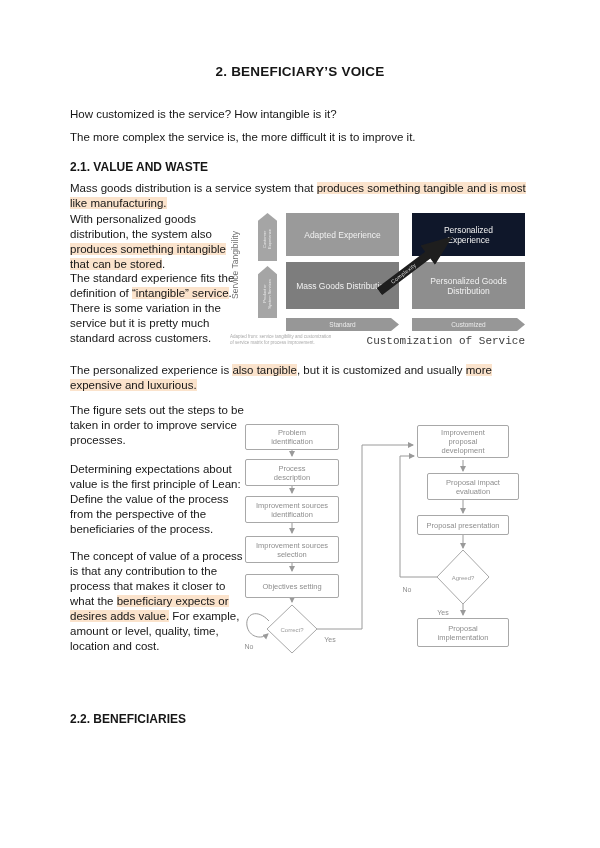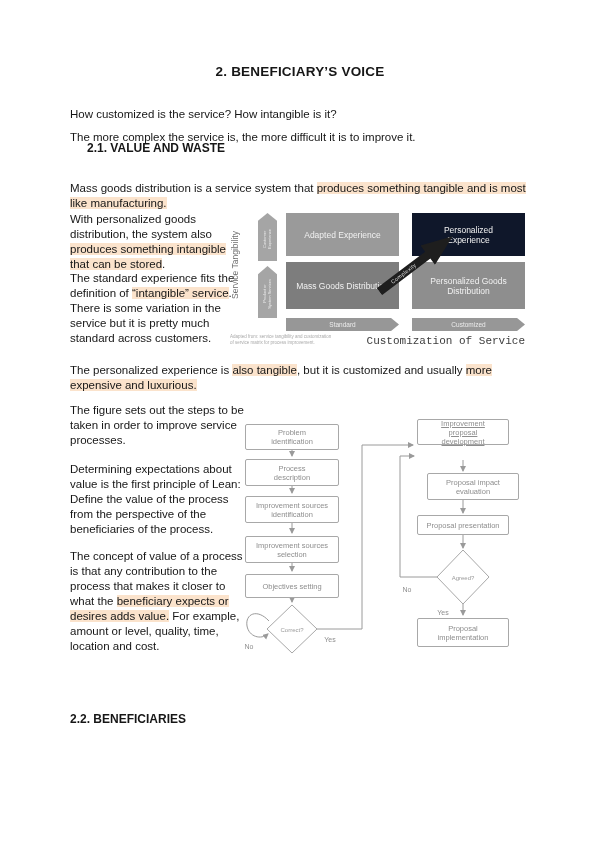--- a/index.html
+++ b/index.html
@@ -81,38 +81,38 @@
     position:absolute;border:1px solid #a8a8a8;border-radius:2px;background:#fff;
     color:#8e8e8e;font-size:7.5px;line-height:9px;
     display:flex;align-items:center;justify-content:center;text-align:center;
     white-space:pre-line;box-sizing:border-box;z-index:2;
   }
   .lb1{left:10px;top:6px;width:94px;height:26px;}
   .lb2{left:10px;top:41px;width:94px;height:27px;}
   .lb3{left:10px;top:78px;width:94px;height:27px;}
   .lb4{left:10px;top:118px;width:94px;height:27px;}
   .lb5{left:10px;top:156px;width:94px;height:24px;}
-  .rb1{left:182px;top:1px;width:92px;height:26px;text-decoration:underline;}
+  .rb1{left:182px;top:7px;width:92px;height:33px;}
   .rb2{left:182px;top:55px;width:92px;height:27px;margin-left:10px;}
   .rb3{left:182px;top:97px;width:92px;height:20px;}
   .rb4{left:182px;top:200px;width:92px;height:29px;}
   .flow-label{font-size:7px;fill:#8e8e8e;}
   .flow-decision{font-size:6px;fill:#9a9a9a;}
 </style>
 </head>
 <body>
 
 <div class="page">
 
   <div class="abs doc-title">2. BENEFICIARY’S VOICE</div>
 
   <div class="abs body-text" style="top:107px;left:70px;width:466px;">How customized is the service? How intangible is it?</div>
   <div class="abs body-text" style="top:122px;left:70px;width:466px;margin-top:8px;">The more complex the service is, the more difficult it is to improve it.</div>
 
-  <div class="abs heading" style="top:141px;left:70px;margin-left:17px;">2.1. VALUE AND WASTE</div>
+  <div class="abs heading" style="top:160px;left:70px;">2.1. VALUE AND WASTE</div>
 
   <div class="abs body-text" style="top:181px;left:70px;width:470px;"><span>Mass goods distribution is a service system that </span><span class="hl">produces something tangible and is most like manufacturing.</span></div>
 
   <div class="abs body-text" style="top:212px;left:70px;width:172px;"><span>With personalized goods distribution, the system also </span><span class="hl">produces something intangible that can be stored</span><span>.</span></div>
 
   <div class="abs body-text" style="top:271px;left:70px;width:174px;"><span>The standard experience fits the definition of </span><span class="hl">“intangible” service</span><span>. There is some variation in the service but it is pretty much standard across customers.</span></div>
 
   <div id="matrix" class="abs">
     <div class="y-label">Service Tangibility</div>
 

